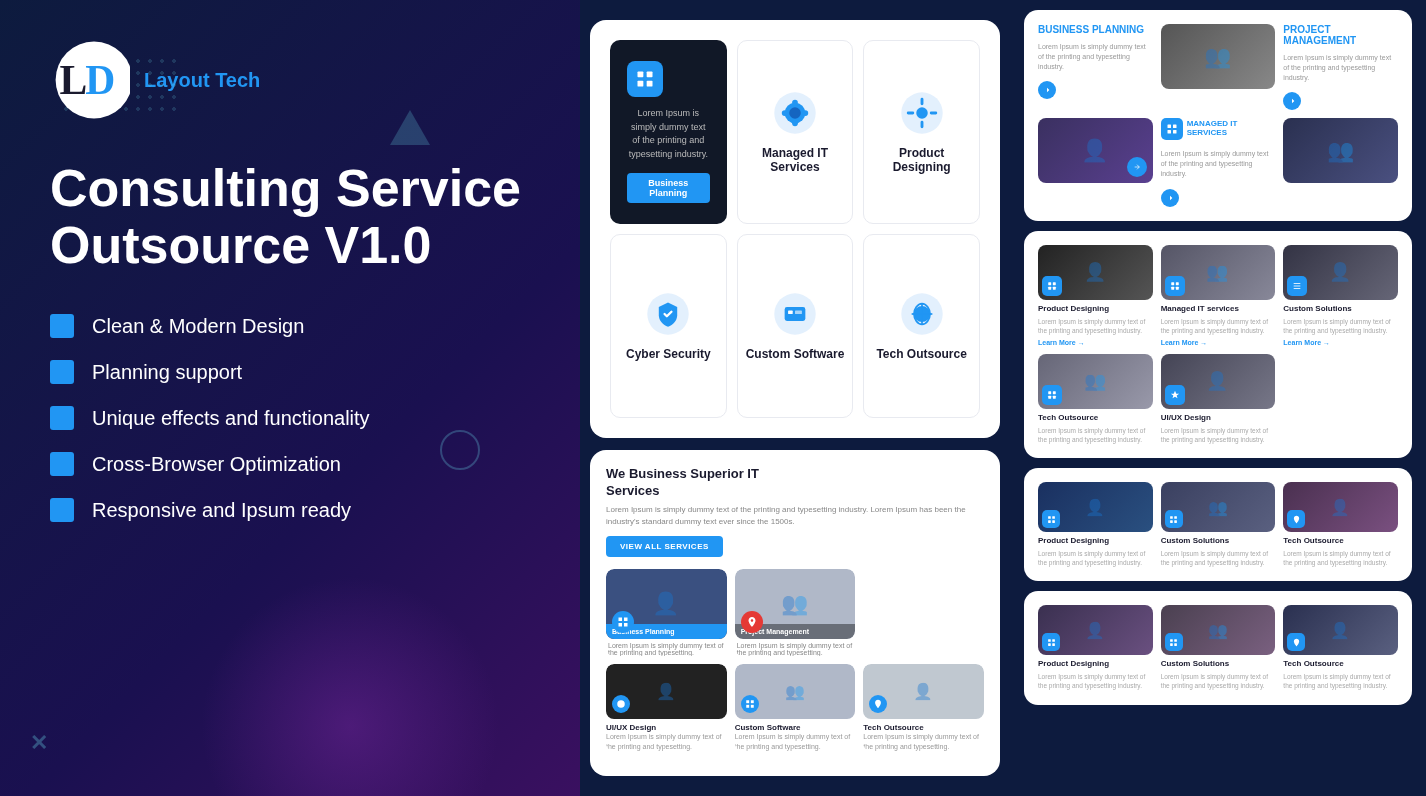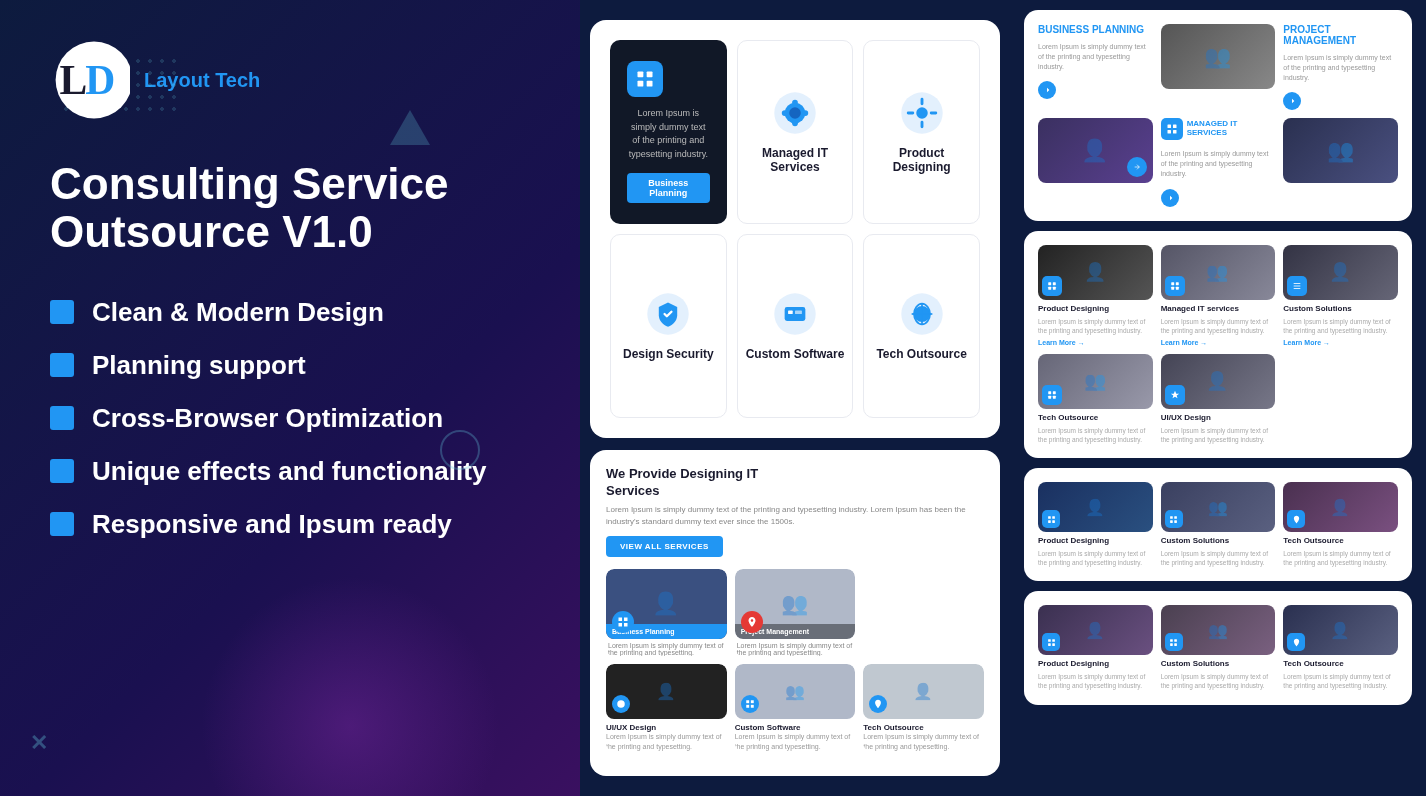--- a/index.html
+++ b/index.html
@@ -99,21 +99,21 @@
       font-weight: 700;
       color: #fff;
       line-height: 1.1;
     }
     .logo-name span {
       color: #2196f3;
     }
 
     
     .main-heading {
-      font-size: 44px;
+      font-size: 52px;
       font-weight: 900;
       color: #fff;
       line-height: 1.1;
       margin-bottom: 40px;
     }
 
     
     .feature-list {
       display: flex;
       flex-direction: column;
@@ -125,22 +125,22 @@
       gap: 18px;
     }
     .feature-bullet {
       width: 24px;
       height: 24px;
       min-width: 24px;
       background: #2196f3;
       border-radius: 3px;
     }
     .feature-text {
-      font-size: 26px;
-      font-weight: 700;
+      font-size: 20px;
+      font-weight: 400;
       color: #fff;
     }
 
     
     .center-panel {
       width: 430px;
       min-width: 430px;
       height: 796px;
       display: flex;
       flex-direction: column;
@@ -521,25 +521,25 @@
     <div class="feature-item">
       <div class="feature-bullet"></div>
       <span class="feature-text">Clean &amp; Modern Design</span>
     </div>
     <div class="feature-item">
       <div class="feature-bullet"></div>
       <span class="feature-text">Planning support</span>
     </div>
     <div class="feature-item">
       <div class="feature-bullet"></div>
-      <span class="feature-text">Cross-Browser Optimization</span>
+      <span class="feature-text">Unique effects and functionality</span>
     </div>
     <div class="feature-item">
       <div class="feature-bullet"></div>
-      <span class="feature-text">Unique effects and functionality</span>
+      <span class="feature-text">Cross-Browser Optimization</span>
     </div>
     <div class="feature-item">
       <div class="feature-bullet"></div>
       <span class="feature-text">Responsive and Ipsum ready</span>
     </div>
   </div>
 </div>
 
 <div class="center-panel">
 
@@ -588,21 +588,21 @@
       </div>
 
       <div class="service-tile">
         <div class="service-tile-icon">
           <svg viewBox="0 0 40 40" fill="none" xmlns="http://www.w3.org/2000/svg">
             <circle cx="20" cy="20" r="18" fill="#e3f0fd"></circle>
             <path d="M20 10 L28 14 L28 21 C28 25.4 24.4 29.4 20 31 C15.6 29.4 12 25.4 12 21 L12 14 Z" fill="#2196f3"></path>
             <path d="M17 20 L19 22 L23 18" stroke="white" stroke-width="2" stroke-linecap="round" stroke-linejoin="round"></path>
           </svg>
         </div>
-        <span class="service-tile-name">Design Security</span>
+        <span class="service-tile-name">Cyber Security</span>
       </div>
 
       <div class="service-tile">
         <div class="service-tile-icon">
           <svg viewBox="0 0 40 40" fill="none" xmlns="http://www.w3.org/2000/svg">
             <circle cx="20" cy="20" r="18" fill="#e3f0fd"></circle>
             <rect x="11" y="14" width="18" height="12" rx="2" fill="#2196f3"></rect>
             <rect x="14" y="17" width="4" height="3" rx="0.5" fill="white"></rect>
             <rect x="20" y="17" width="6" height="3" rx="0.5" fill="white" opacity="0.6"></rect>
           </svg>
@@ -621,21 +621,21 @@
           </svg>
         </div>
         <span class="service-tile-name">Tech Outsource</span>
       </div>
     </div>
   </div>
 
   <div class="preview-card-2">
     <div class="preview-card-2-header">
       <div style="flex:1">
-        <div class="preview-card-2-title">We Provide Designing IT Services</div>
+        <div class="preview-card-2-title">We Business Superior IT Services</div>
         <div class="preview-card-2-desc">Lorem Ipsum is simply dummy text of the printing and typesetting industry. Lorem Ipsum has been the industry's standard dummy text ever since the 1500s.</div>
         <button class="preview-card-2-btn">VIEW ALL SERVICES</button>
       </div>
     </div>
 
     <div class="preview-grid-3">
       <div class="preview-img-cell">
         <div class="preview-img-placeholder blue">
           <span class="people-silhouette">👤</span>
           <div class="bp-overlay">Business Planning</div>

